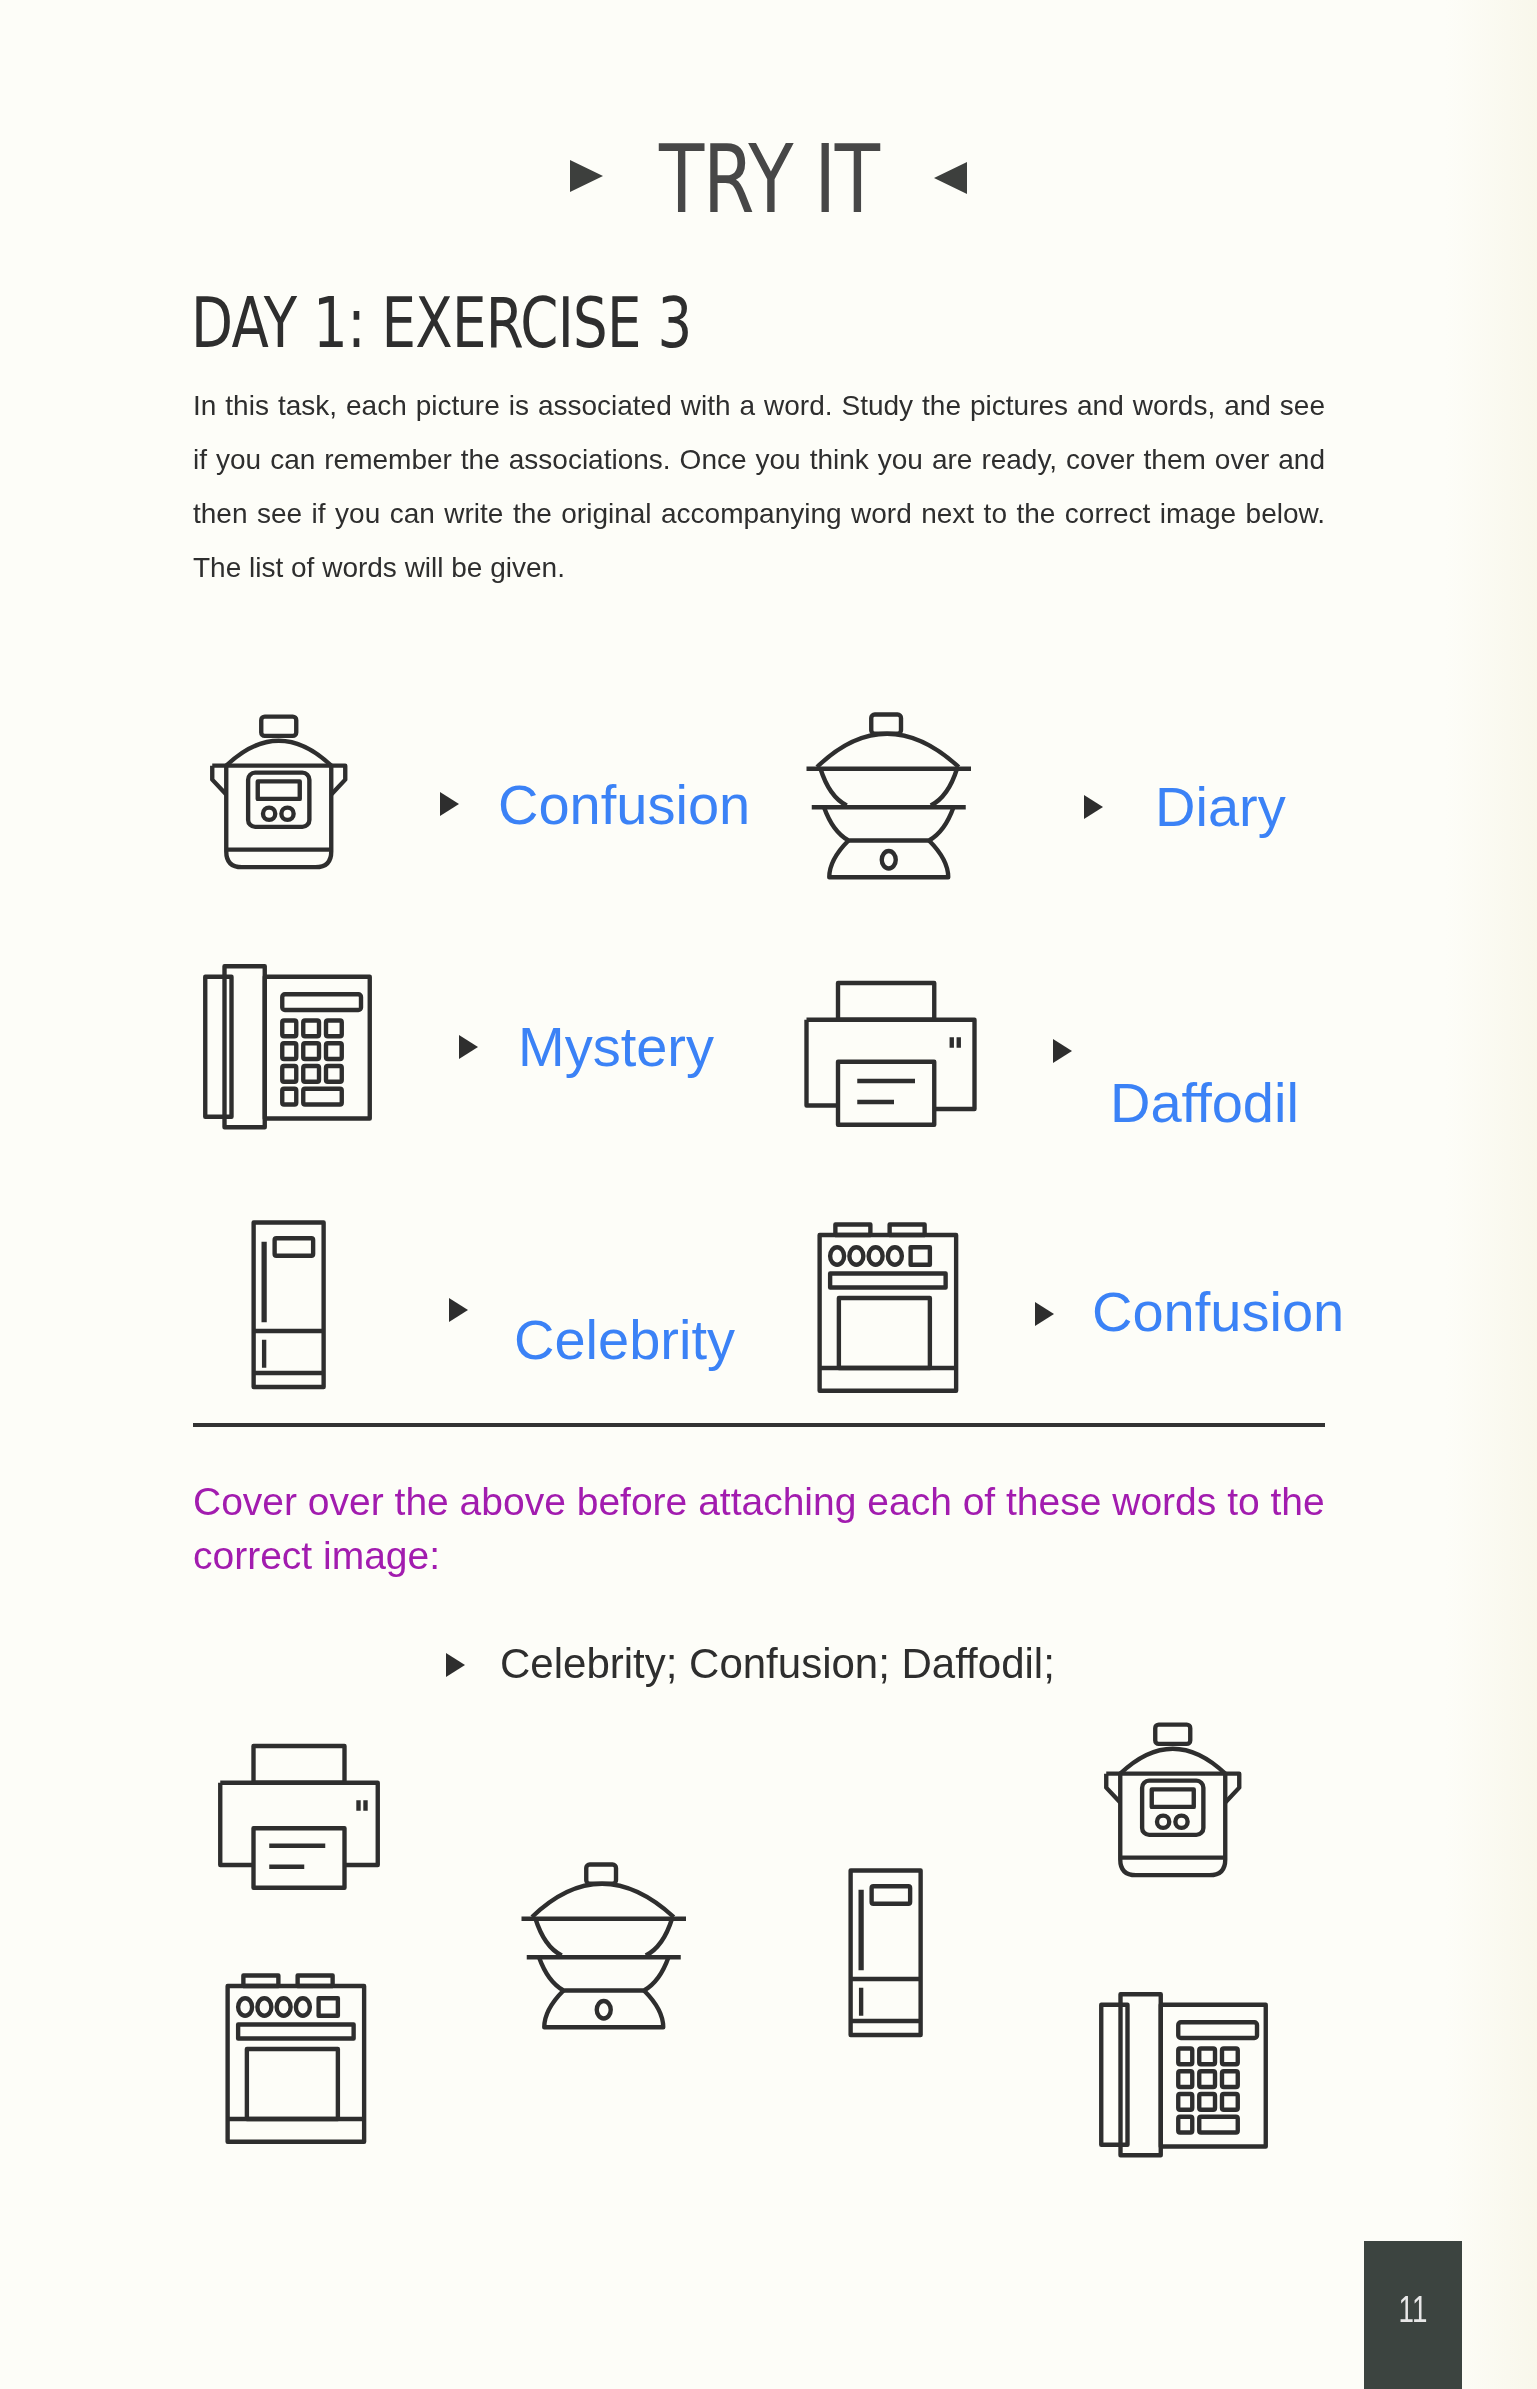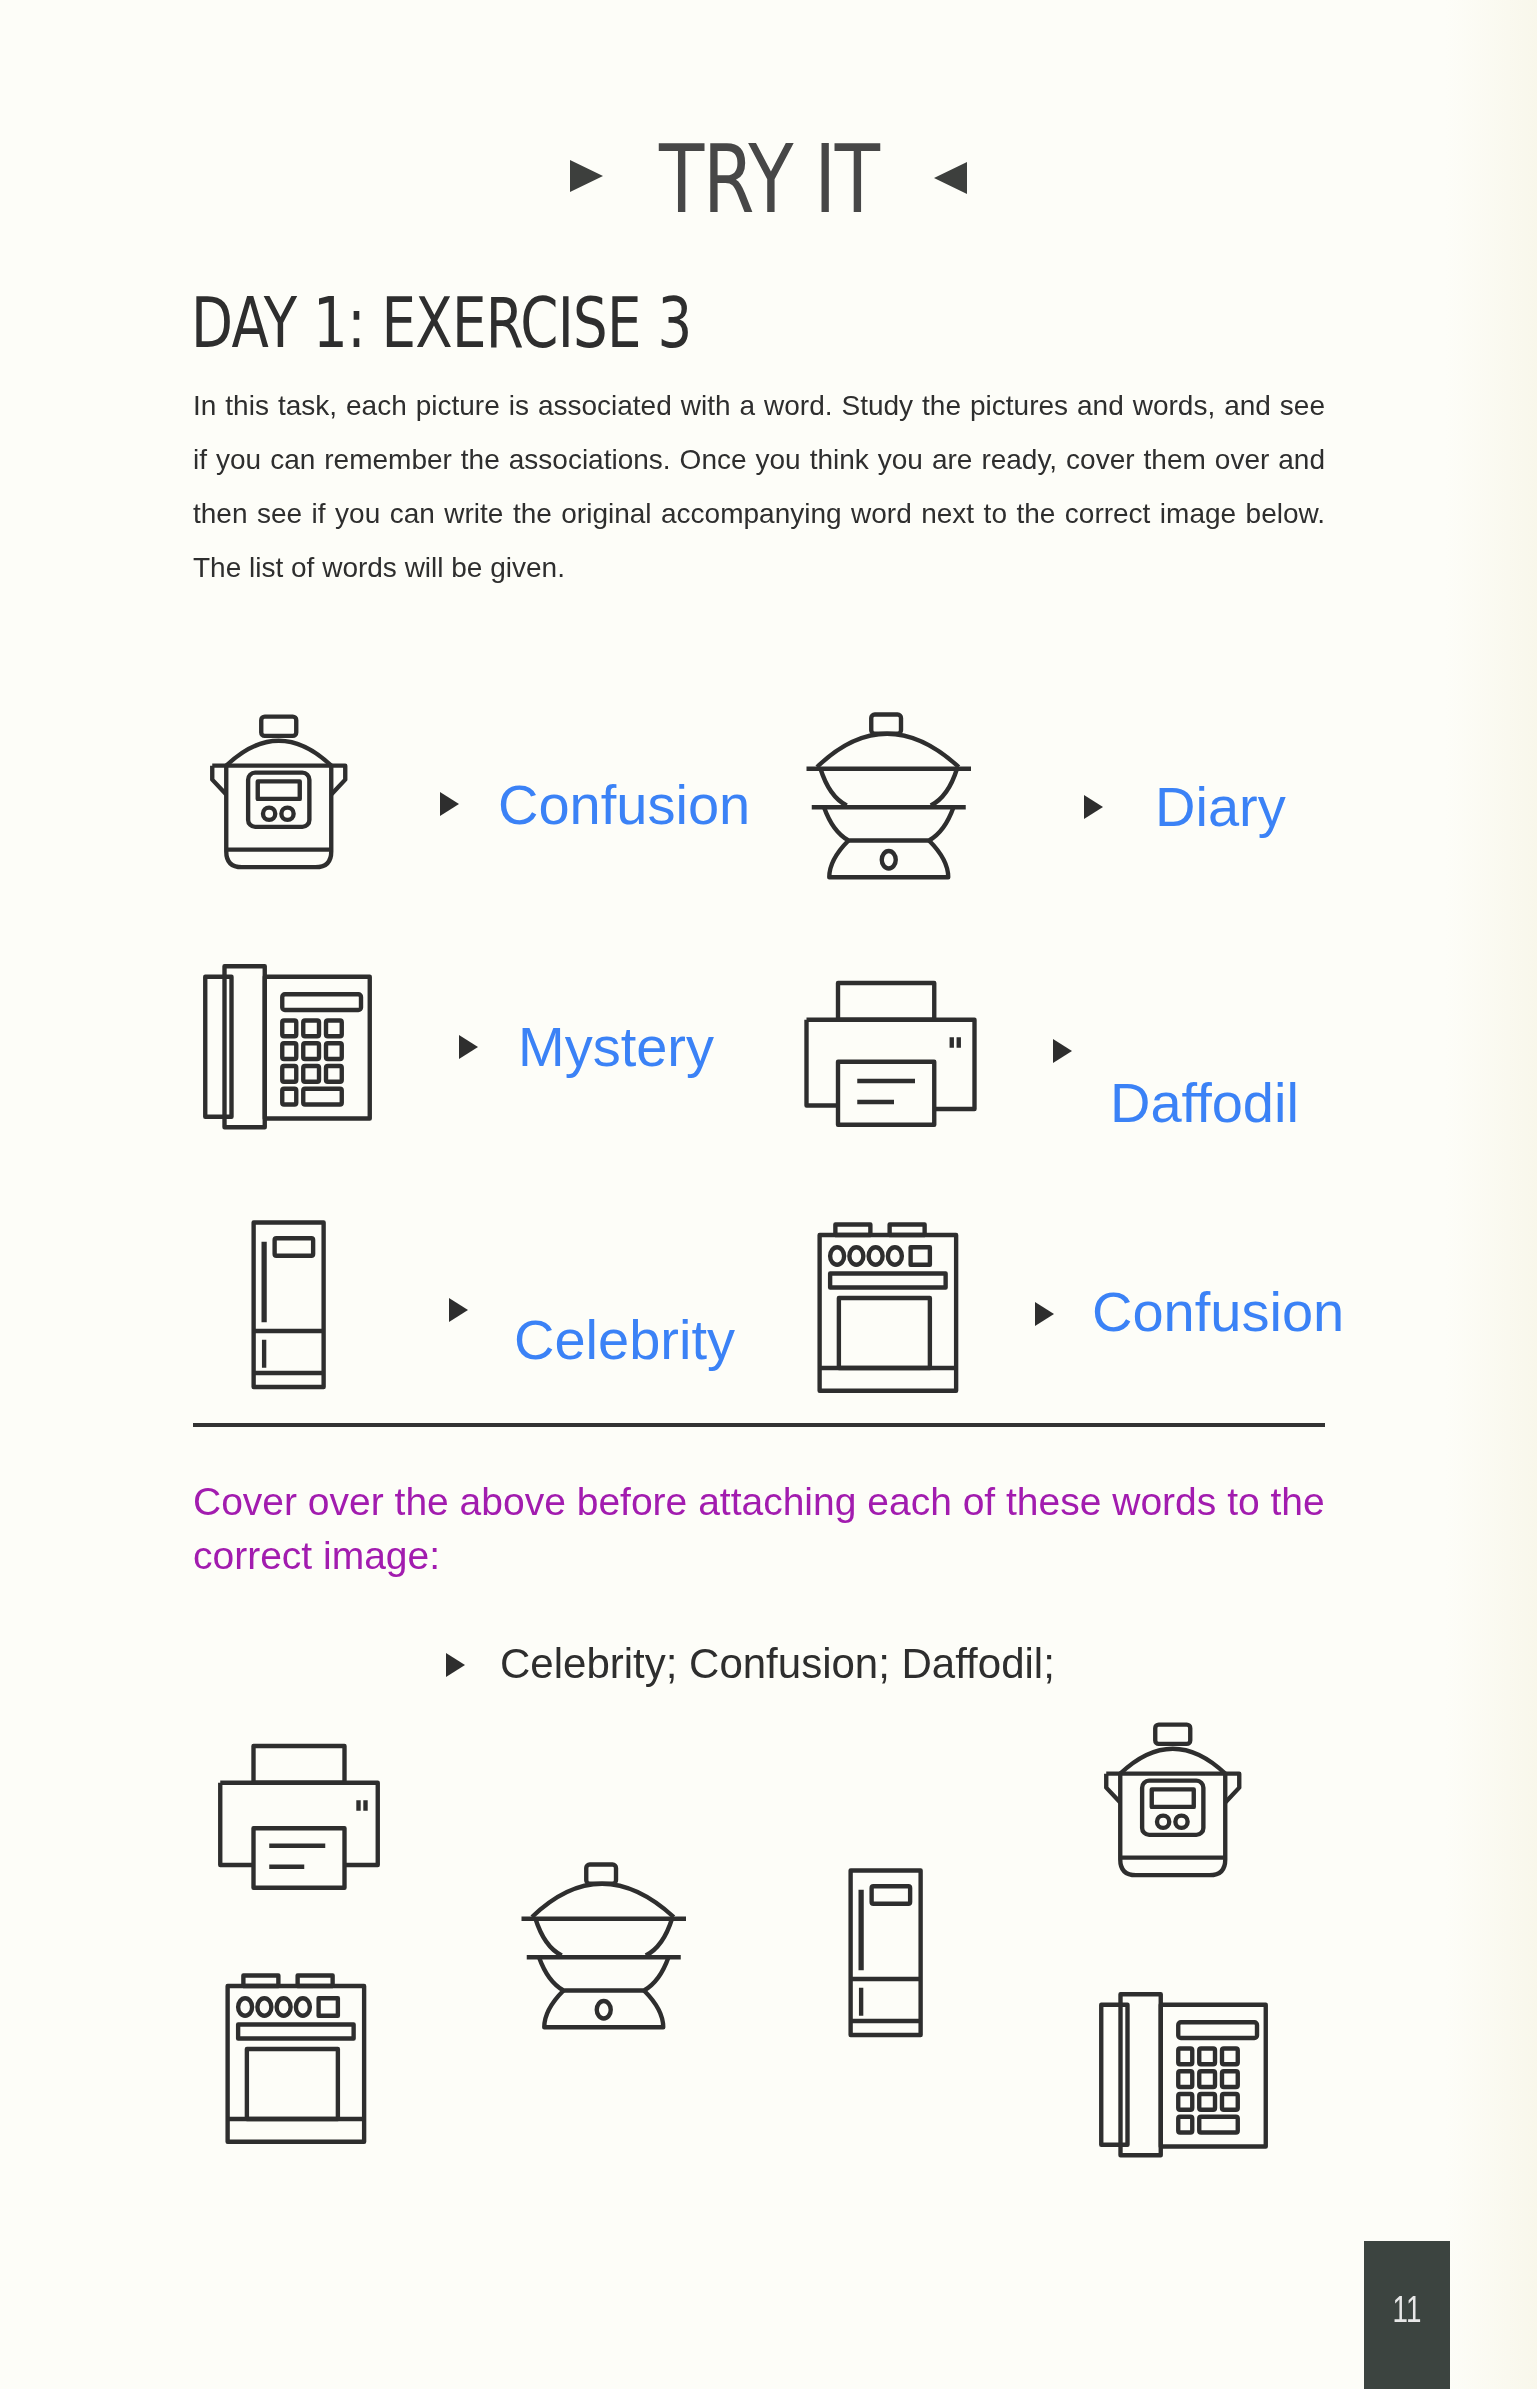--- a/index.html
+++ b/index.html
@@ -31,21 +31,21 @@
     font-size:28px; line-height:54px; text-align:justify; color:#2e2e2e;
   }
   .label { font-size:56px; color:#3b82f6; white-space:nowrap; line-height:49px; }
   .divider { left:193px; top:1423px; width:1132px; height:3.5px; background:#333; }
   .cover-text {
     left:193px; top:1475px; width:1140px;
     font-size:39px; line-height:54px; color:#a21caf;
   }
   .wordlist { left:500px; top:1632px; font-size:42px; line-height:63px; color:#2e2e2e; white-space:nowrap; }
   .page-tab {
-    left:1364px; top:2241px; width:86px; height:148px; background:#3c4440;
+    left:1364px; top:2241px; width:98px; height:148px; background:#3c4440;
     color:#e8e8e8; font-size:37px; text-align:center;
   }
   .page-tab span { display:block; margin-top:48px; transform:scaleX(0.75); }
   svg { position:absolute; overflow:visible; }
   svg * { fill:none; stroke:#2e2e2e; stroke-width:5; stroke-linejoin:round; }
   .gutter { left:0; top:0; width:1538px; height:2389px; pointer-events:none;
     background:linear-gradient(90deg, rgba(0,0,0,0) 0%, rgba(0,0,0,0) 94%, rgba(240,236,210,0.35) 100%); }
 </style>
 </head>
 <body>

